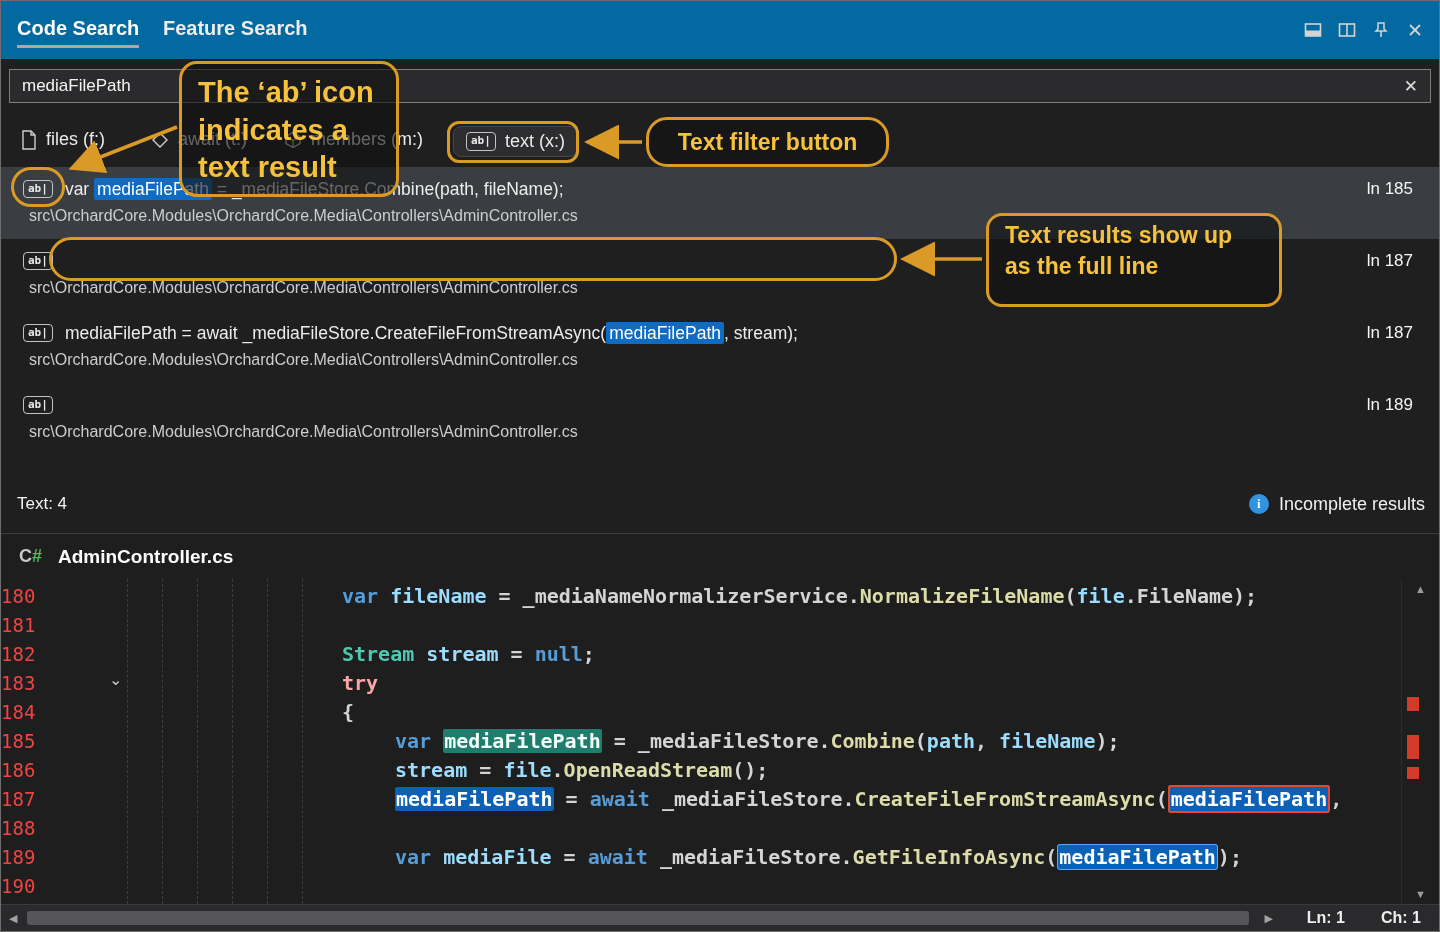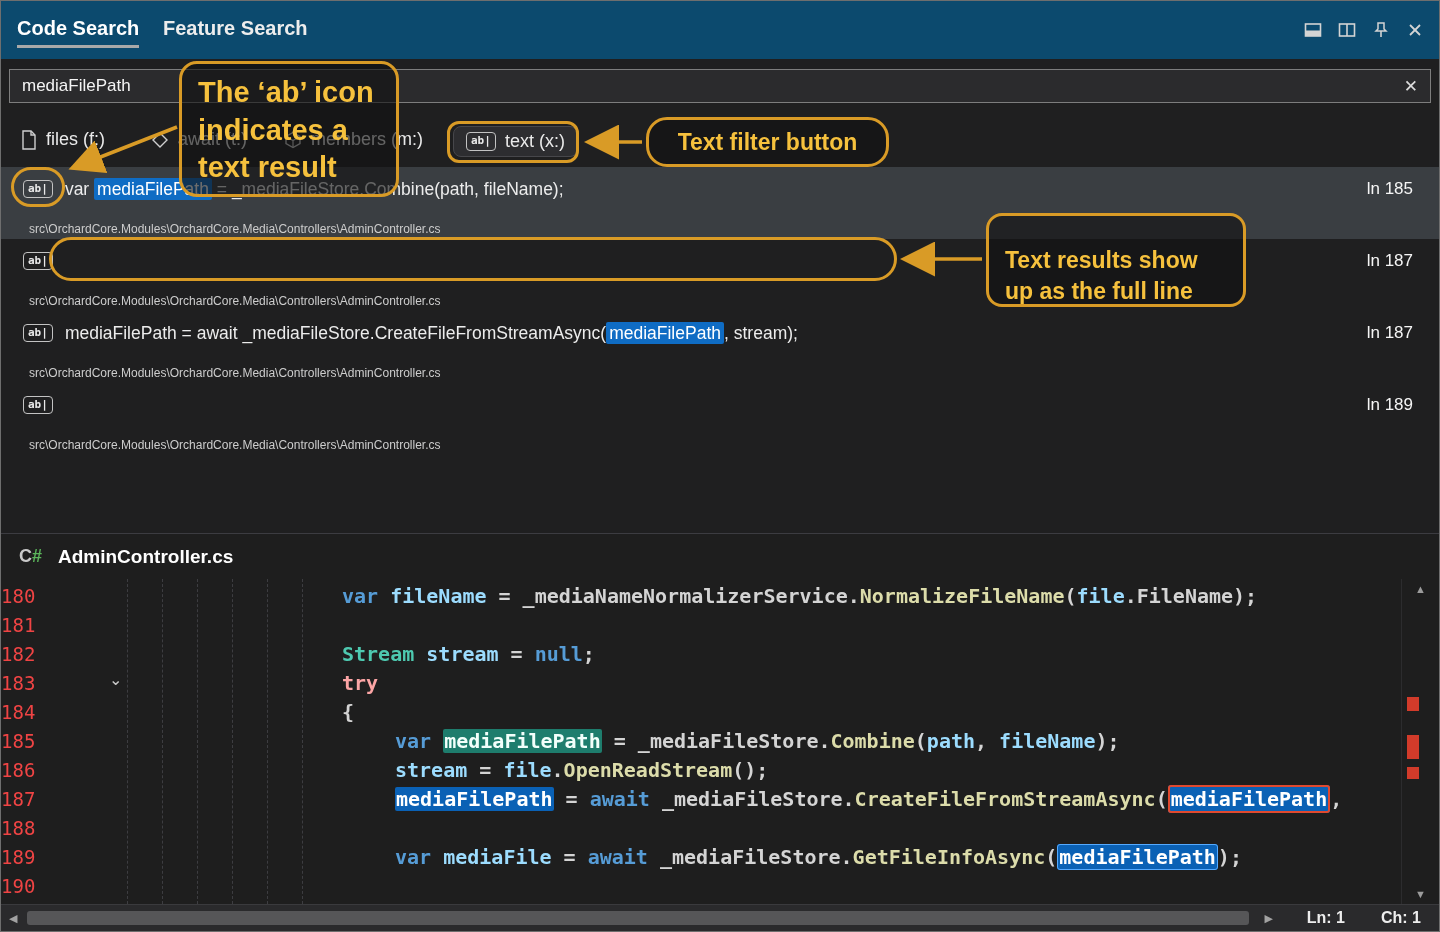--- a/index.html
+++ b/index.html
@@ -2,21 +2,21 @@
 <html><head>
 <meta charset="utf-8">
 <style>
   *{margin:0;padding:0;box-sizing:border-box}
   html,body{width:1440px;height:932px}
   body{position:relative;overflow:hidden;background:#1e1e1e;color:#e8e8e8;
        font-family:"Liberation Sans",sans-serif}
   .window{position:absolute;inset:0;border:1px solid #6e6e6e;background:#1f1f20}
 
   
-  .titlebar{position:absolute;left:0;top:0;right:0;height:58px;background:#0c4a6e}
+  .titlebar{position:absolute;left:0;top:0;right:0;height:58px;background:#0369a1}
   .tab{position:absolute;top:16px;font-size:20px;font-weight:700;color:#ffffff;cursor:default}
   .tab-code{left:16px}
   .tab-code::after{content:"";position:absolute;left:0;right:0;bottom:-8px;height:3px;background:#a9a9a9}
   .tab-feature{left:162px;color:#ededed}
   .winicons{position:absolute;right:12px;top:17px;display:flex;gap:10px}
   .winicon{width:24px;height:24px;display:flex;align-items:center;justify-content:center;color:#d4d4d4}
   .winicon svg{display:block}
 
   
   .searchrow{position:absolute;left:8px;right:8px;top:68px;height:34px;background:#2b2b2d;
@@ -36,21 +36,21 @@
 
   
   .results{position:absolute;left:0;right:0;top:166px}
   .result-row{position:relative;height:72px;padding:7px 0 0 22px}
   .result-row.selected{background:#3a3e42}
   .result-line1{display:flex;align-items:center;height:30px;padding-right:26px}
   .result-line1 .ab-badge{margin-right:12px;flex:0 0 auto}
   .result-code{font-size:17.5px;color:#ececec;white-space:pre}
   .result-code .hl{background:#0f6cc4;color:#ffffff;padding:1px 3px;border-radius:2px}
   .result-ln{margin-left:auto;font-size:17px;color:#f5f5f5;flex:0 0 auto}
-  .result-path{margin-top:18px;padding-left:6px;font-size:12px;color:#cdcdcd}
+  .result-path{margin-top:3px;padding-left:6px;font-size:16px;color:#cdcdcd}
 
   
   .statusrow{position:absolute;left:16px;right:14px;top:486px;height:34px;display:flex;align-items:center}
   .status-left{font-size:17px;color:#f2f2f2}
   .status-right{margin-left:auto;display:flex;align-items:center;gap:10px;font-size:18px;color:#f0f0f0}
   .info-dot{width:20px;height:20px;border-radius:50%;background:#2f93e0;color:#fff;
             font:700 13px "Liberation Serif",serif;display:flex;align-items:center;justify-content:center}
 
   
   .previewheader{position:absolute;left:0;right:0;top:532px;height:46px;background:#1e1e1e;
@@ -89,21 +89,21 @@
   .hs-arrow{position:absolute;top:7px;color:#a2a2a2;font-size:11px}
   .hs-left{left:8px}.hs-right{right:8px}
   .hs-thumb{position:absolute;left:26px;right:32px;top:6px;height:14px;background:#565658;border-radius:3px}
   .lnch{margin-left:auto;display:flex;gap:36px;padding-right:18px;font-size:16px;font-weight:700;color:#ededed}
 
   
   .ann{position:absolute;border:3px solid #d99b26;color:#f6c13d;font-weight:700;z-index:50}
   .ann-box{background:rgba(18,18,18,0.62)}
   .ann-c1{left:178px;top:60px;width:220px;height:136px;border-radius:18px;padding:10px 16px;font-size:29px;line-height:1.3}
   .ann-c2{left:645px;top:116px;width:243px;height:50px;border-radius:21px;display:flex;align-items:center;justify-content:center;font-size:23px}
-  .ann-c3{left:985px;top:212px;width:260px;height:94px;border-radius:16px;padding:29px 16px;font-size:23px;line-height:1.35}
+  .ann-c3{left:985px;top:212px;width:296px;height:94px;border-radius:16px;padding:4px 16px;font-size:23px;line-height:1.35}
   .ann-shape{background:transparent}
   .ann-oval-ab{left:10px;top:166px;width:54px;height:40px;border-radius:22px}
   .ann-rect-text{left:446px;top:120px;width:132px;height:42px;border-radius:12px}
   .ann-oval-row{left:48px;top:236px;width:848px;height:44px;border-radius:24px}
   .arrows{position:absolute;inset:0;z-index:49;pointer-events:none}
 </style>
 </head>
 <body>
 
 <div class="window">
@@ -203,20 +203,27 @@
       </div>
       <div class="result-row">
         <div class="result-line1">
           <span class="ab-badge">ab|</span>
           <span class="result-ln">ln 189</span>
         </div>
         <div class="result-path">src\OrchardCore.Modules\OrchardCore.Media\Controllers\AdminController.cs</div>
       </div>
     </div>
 
+  <div class="statusrow">
+    <div class="status-left">Text: 4</div>
+    <div class="status-right">
+      <span class="info-dot">i</span>
+      <span>Incomplete results</span>
+    </div>
+  </div>
 
   <div class="previewheader">
     <span class="csharp"><span class="c">C</span><span class="h">#</span></span>
     <span class="filename">AdminController.cs</span>
   </div>
 
   <div class="editor">
     <div class="guide g1"></div>
     <div class="guide g2"></div>
     <div class="guide g3"></div>

